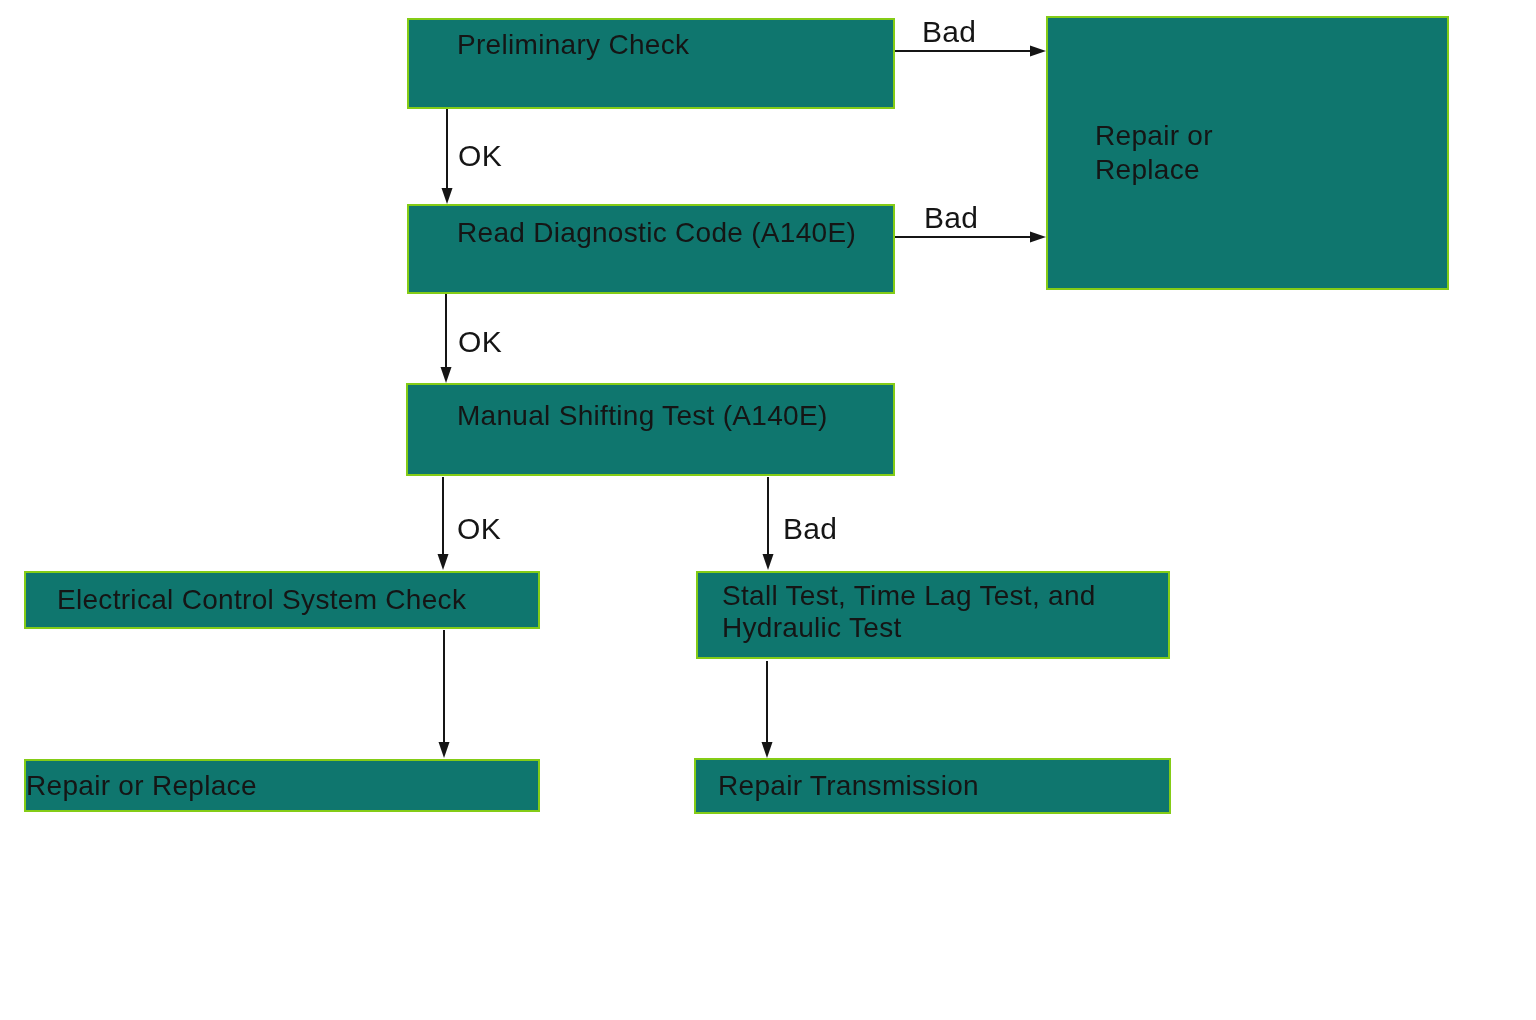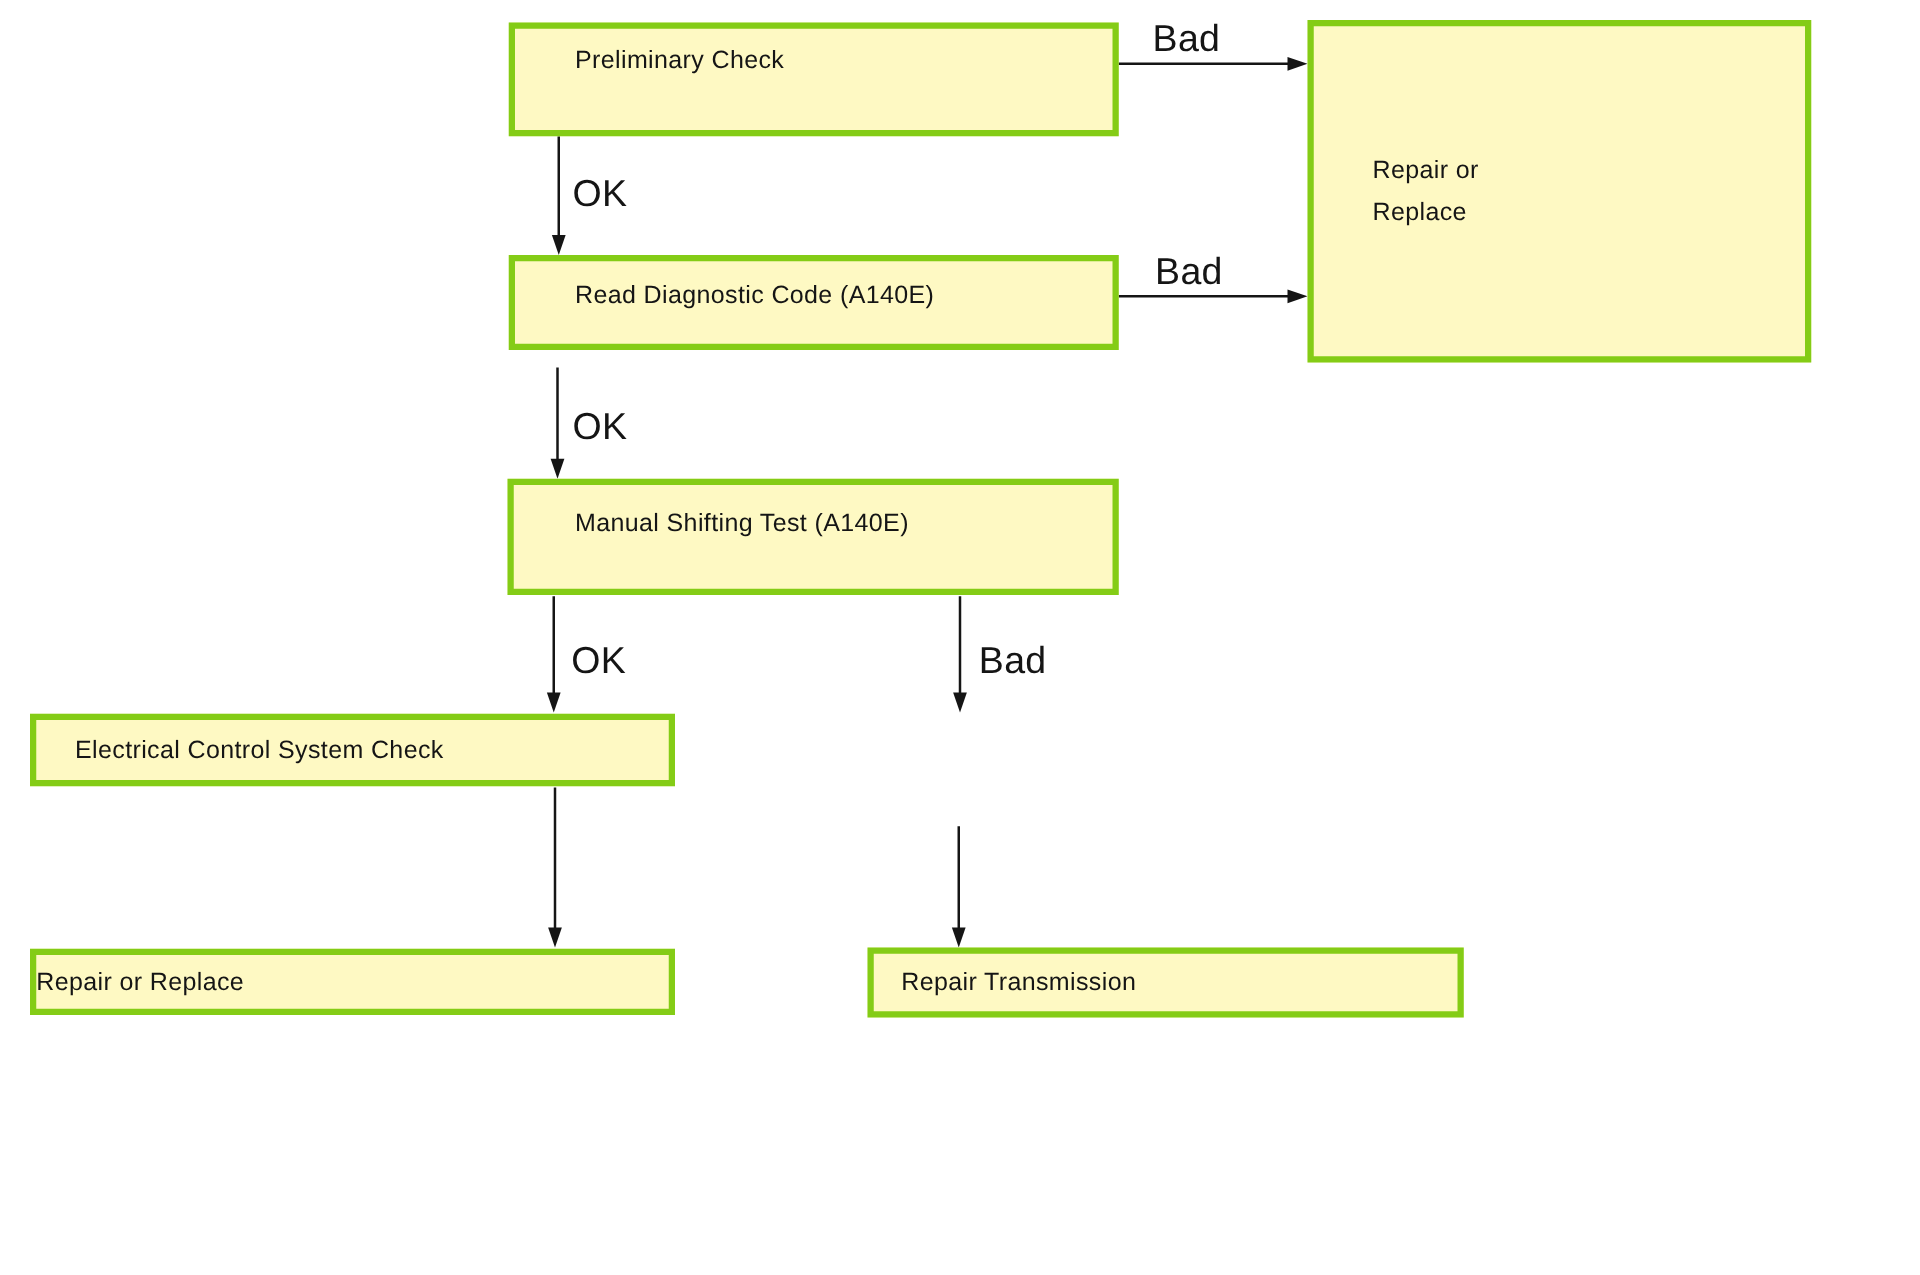--- a/index.html
+++ b/index.html
@@ -12,23 +12,23 @@
     width: 1536px;
     height: 1020px;
     background: #ffffff;
     font-family: "Liberation Sans", sans-serif;
     color: #151515;
     overflow: hidden;
   }
   .node {
     position: absolute;
     box-sizing: border-box;
-    border: 5px solid #84cc16;
-    background: #fef9c3;
-    font-size: 20px;
+    border: 2px solid #84cc16;
+    background: #0f766e;
+    font-size: 28px;
     line-height: 36px;
     letter-spacing: 0.3px;
     white-space: nowrap;
   }
   .node.vcenter {
     display: flex;
     align-items: center;
   }
   .node.vcenter-col {
     display: flex;
@@ -103,32 +103,36 @@
     <g>
       <line x1="767" y1="661" x2="767" y2="744"></line>
       <polygon points="761.5,742 772.5,742 767,758"></polygon>
     </g>
   </svg>
 
   <div class="node" style="left:407px; top:18px; width:488px; height:91px; padding:7px 0 0 48px;">
     <span>Preliminary Check</span>
   </div>
 
-  <div class="node" style="left:407px; top:204px; width:488px; height:76px; padding:9px 0 0 48px;">
+  <div class="node" style="left:407px; top:204px; width:488px; height:90px; padding:9px 0 0 48px;">
     <span>Read Diagnostic Code (A140E)</span>
   </div>
 
   <div class="node" style="left:406px; top:383px; width:489px; height:93px; padding:13px 0 0 49px;">
     <span>Manual Shifting Test (A140E)</span>
   </div>
 
   <div class="node vcenter" style="left:24px; top:571px; width:516px; height:58px; padding-left:31px;text-align:center;">
     <span>Electrical Control System Check</span>
   </div>
 
+  <div class="node" style="left:696px; top:571px; width:474px; height:88px; padding:7px 0 0 24px; line-height:32px;">
+    <div>Stall Test, Time Lag Test, and</div>
+    <div>Hydraulic Test</div>
+  </div>
 
   <div class="node vcenter" style="left:24px; top:759px; width:516px; height:53px; ">
     <span>Repair or Replace</span>
   </div>
 
   <div class="node vcenter" style="left:694px; top:758px; width:477px; height:56px; padding-left:22px;">
     <span>Repair Transmission</span>
   </div>
 
   <div class="node vcenter-col" style="left:1046px; top:16px; width:403px; height:274px; padding-left:47px; line-height:34px;">

